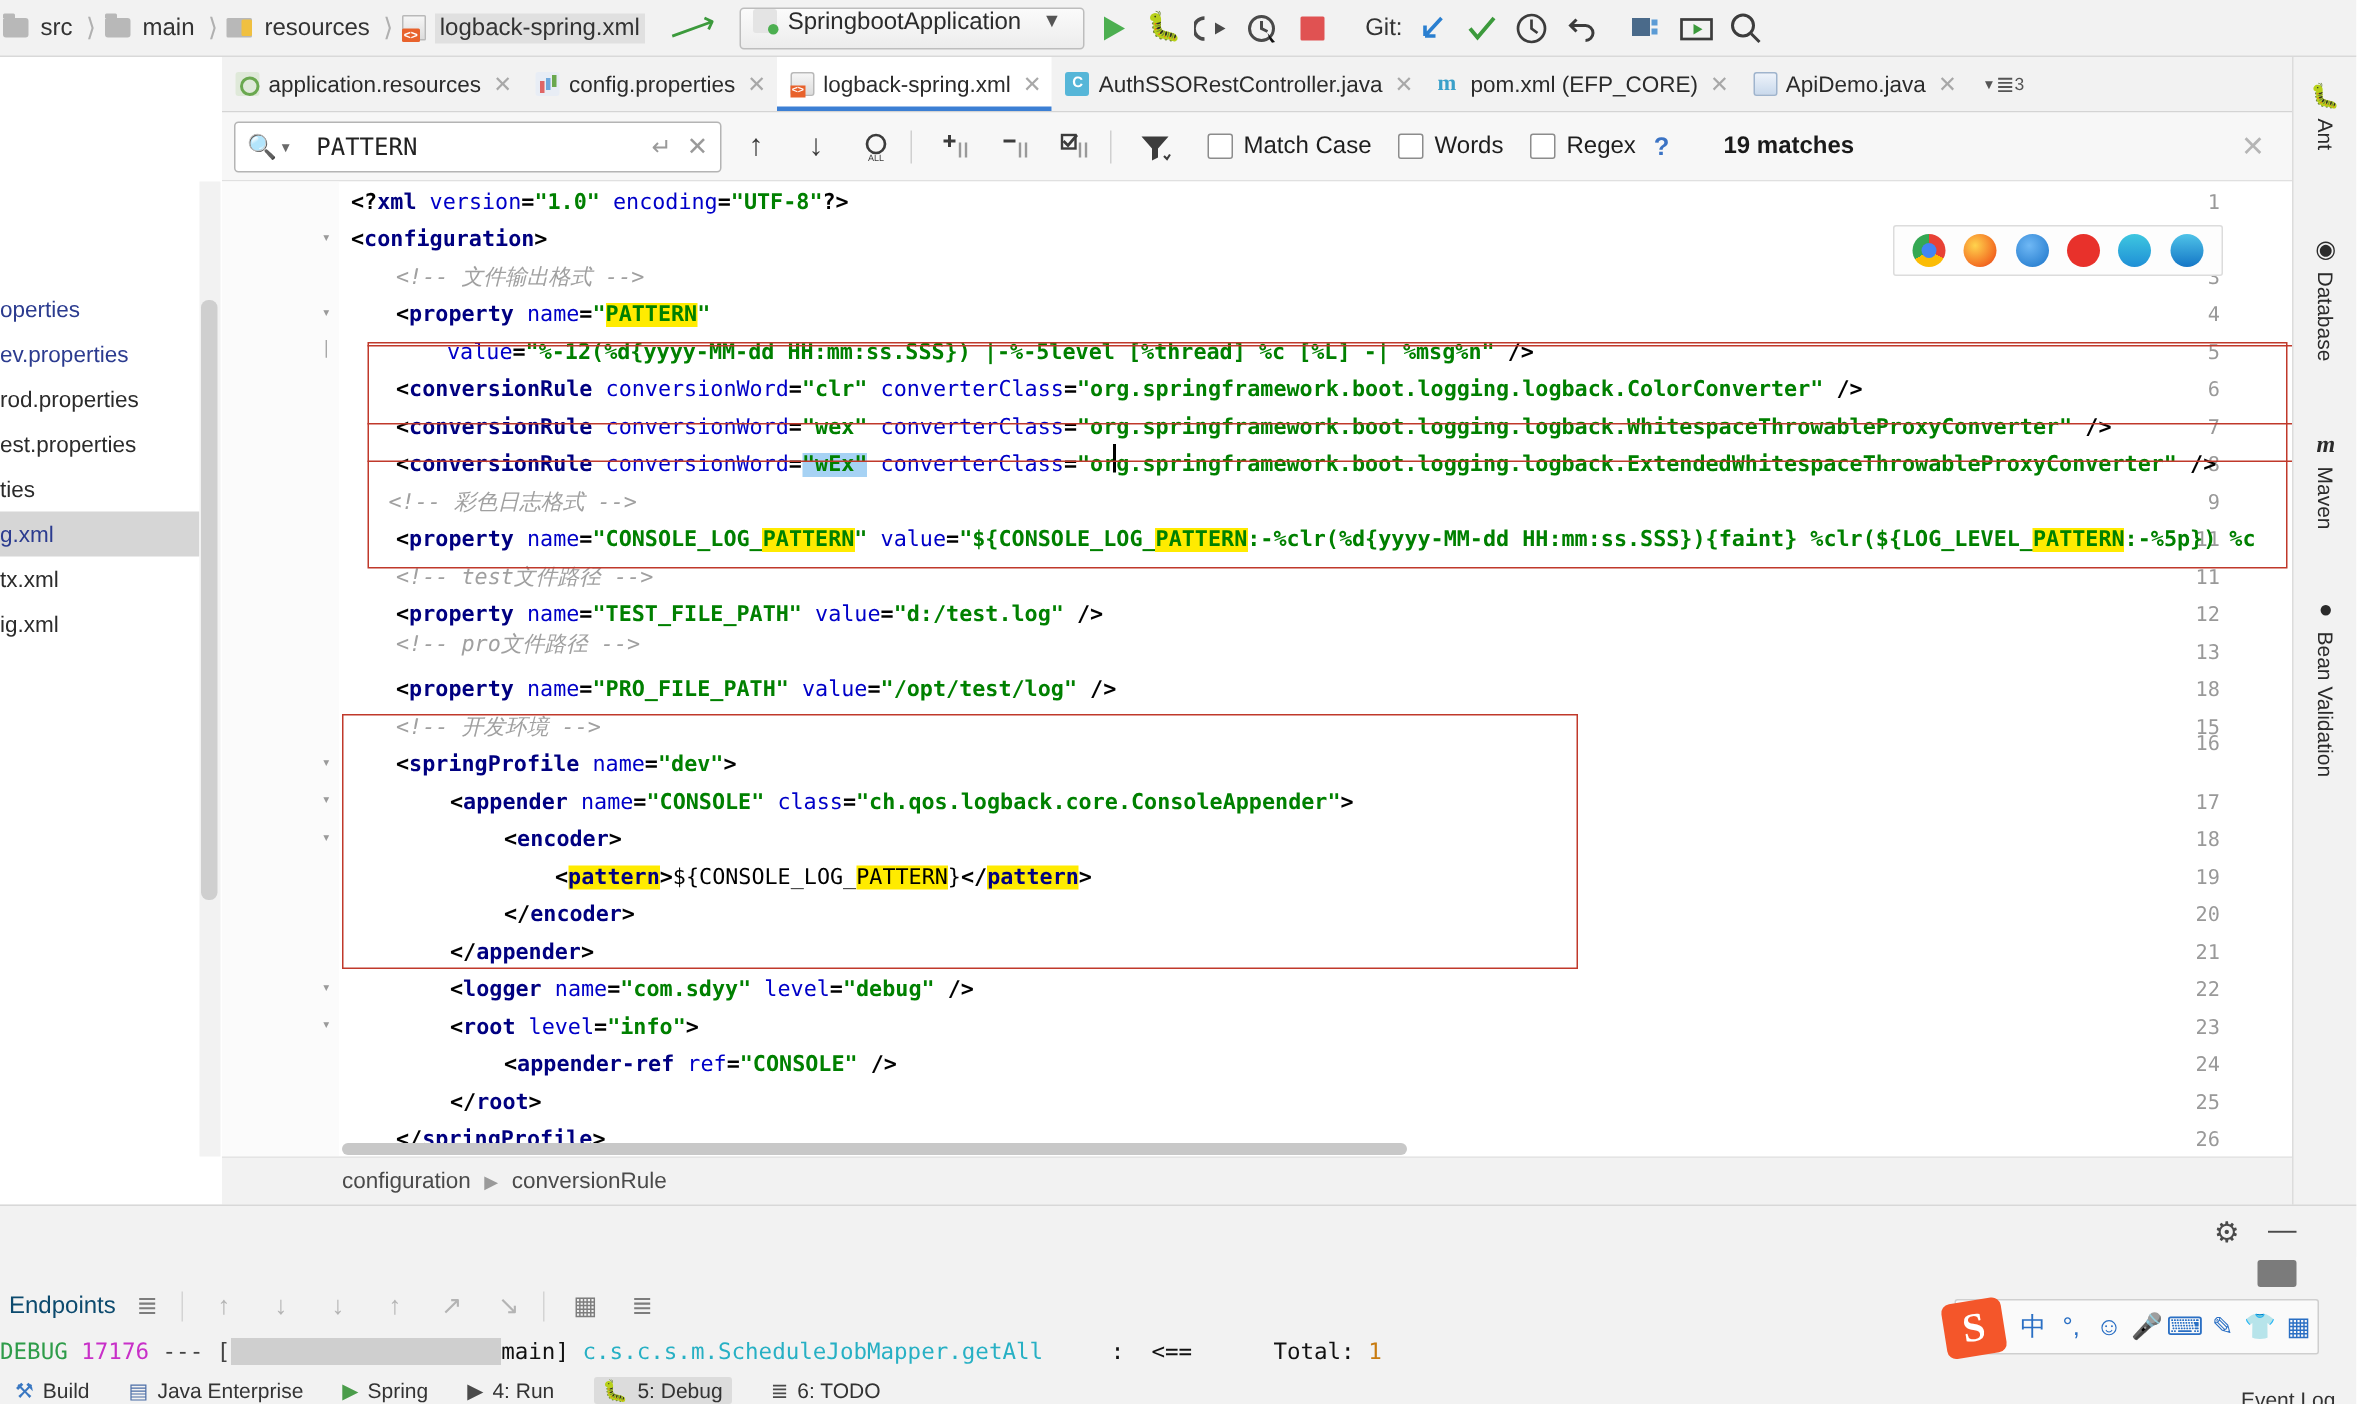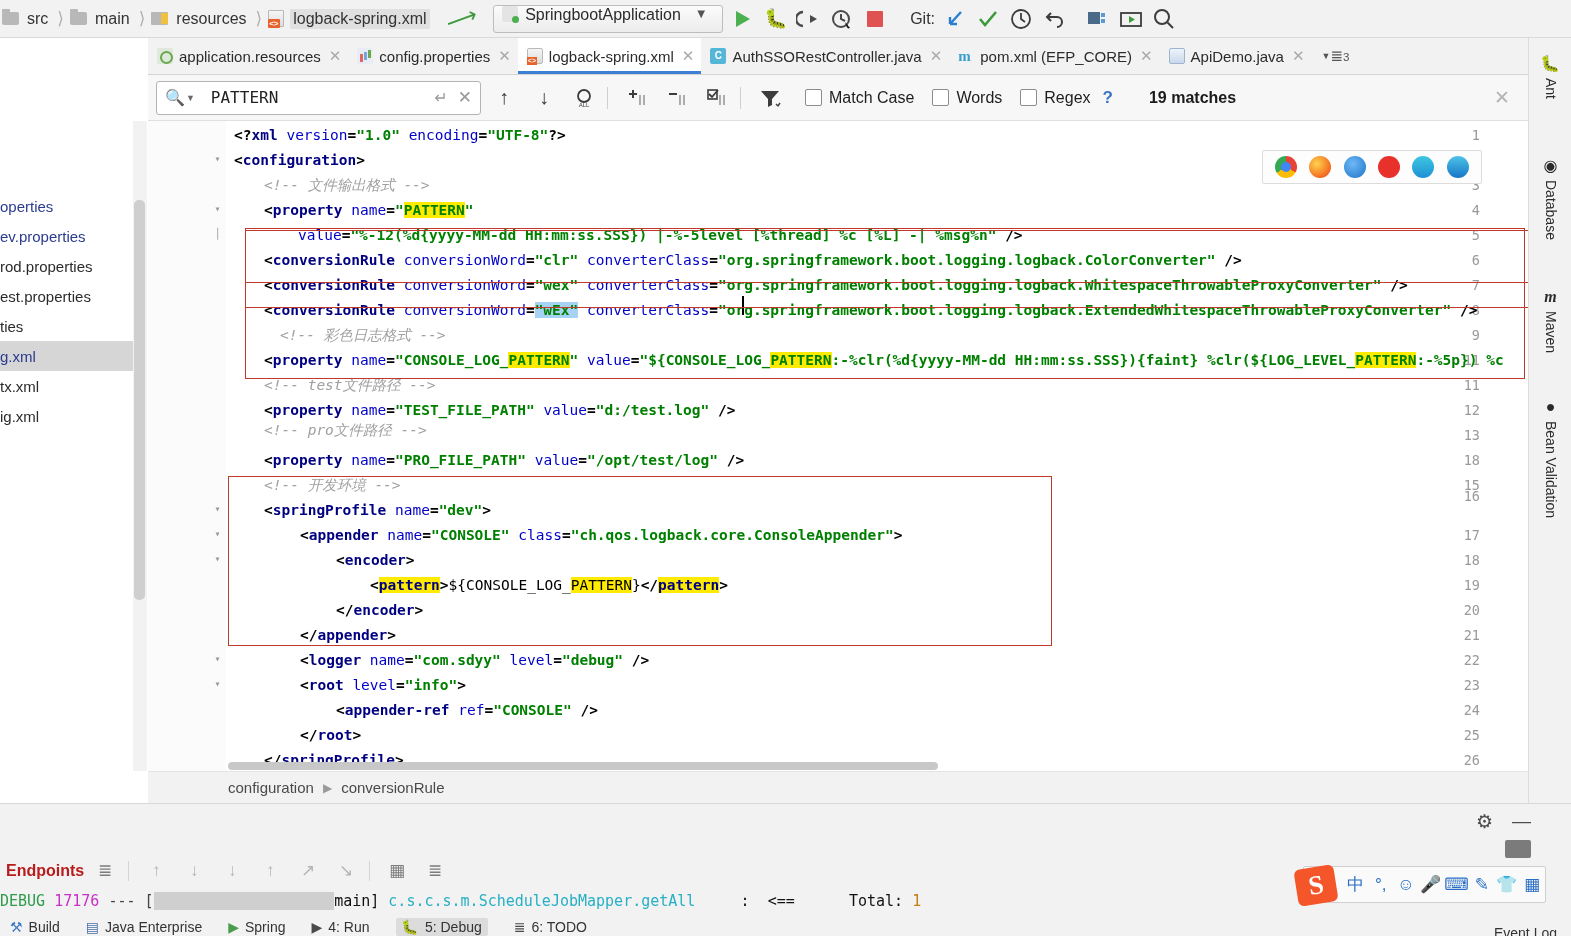--- a/index.html
+++ b/index.html
@@ -167,21 +167,21 @@
   .editor-crumb .sep{margin:0 9px;color:#9a9a9a;font-size:12px;}
 
   
   .bottompane{
     position:absolute;top:803px;left:0;width:1571px;height:133px;background:#f2f2f2;
     border-top:1px solid #d8d8d8;
   }
   .bt-gear{position:absolute;top:6px;right:78px;color:#4a4a4a;font-size:19px;}
   .bt-min{position:absolute;top:6px;right:40px;color:#4a4a4a;font-size:19px;}
   .endpoints-row{position:absolute;top:50px;left:0;width:1571px;height:33px;display:flex;align-items:center;}
-  .endpoints-label{font-size:16px;color:#b91c1c;padding-left:6px;font-weight:bold;}
+  .endpoints-label{font-size:16px;color:#0c4a6e;padding-left:6px;}
   .ebtn{width:34px;height:28px;display:flex;align-items:center;justify-content:center;color:#7d7d7d;font-size:17px;margin-left:4px;}
   .ebtn.dim{color:#b4b4b4;}
   .esep{width:1px;height:20px;background:#d4d4d4;margin:0 6px;}
 
   .console-line{
     position:absolute;top:88px;left:0;width:1571px;height:26px;
     font-family:"DejaVu Sans Mono", monospace; font-size:15px; white-space:pre;
   }
   .c-dbg{color:#2e9c4a;}
   .c-pid{color:#c830c8;}
@@ -495,21 +495,21 @@
 
     <div class="codeline" style="top:102px;left:150px"><span class="attrn">value</span><span class="punct">=</span><span class="attrv">"%-12(%d{yyyy-MM-dd HH:mm:ss.SSS}) |-%-5level [%thread] %c [%L] -| %msg%n"</span> <span class="punct">/&gt;</span></div>
 
     <div class="codeline" style="top:127px;left:116px"><span class="punct">&lt;</span><span class="tagname">conversionRule</span> <span class="attrn">conversionWord</span><span class="punct">=</span><span class="attrv">"clr"</span> <span class="attrn">converterClass</span><span class="punct">=</span><span class="attrv">"org.springframework.boot.logging.logback.ColorConverter"</span> <span class="punct">/&gt;</span></div>
 
     <div class="codeline" style="top:152px;left:116px"><span class="punct">&lt;</span><span class="tagname">conversionRule</span> <span class="attrn">conversionWord</span><span class="punct">=</span><span class="attrv">"wex"</span> <span class="attrn">converterClass</span><span class="punct">=</span><span class="attrv">"org.springframework.boot.logging.logback.WhitespaceThrowableProxyConverter"</span> <span class="punct">/&gt;</span></div>
 
     <div class="codeline" style="top:177px;left:116px"><span class="punct">&lt;</span><span class="tagname">conversionRule</span> <span class="attrn">conversionWord</span><span class="punct">=</span><span class="attrv sel-blue">"wEx"</span> <span class="attrn">converterClass</span><span class="punct">=</span><span class="attrv">"org.springframework.boot.logging.logback.ExtendedWhitespaceThrowableProxyConverter"</span> <span class="punct">/&gt;</span></div>
     <div class="caret" style="top:175px;left:594px"></div>
 
-    <div class="codeline" style="top:202px;left:132px"><span class="cmt">&lt;!-- 彩色日志格式 --&gt;</span></div>
+    <div class="codeline" style="top:202px;left:111px"><span class="cmt">&lt;!-- 彩色日志格式 --&gt;</span></div>
 
     <div class="codeline" style="top:227px;left:116px"><span class="punct">&lt;</span><span class="tagname">property</span> <span class="attrn">name</span><span class="punct">=</span><span class="attrv">"CONSOLE_LOG_</span><span class="attrv hl">PATTERN</span><span class="attrv">"</span> <span class="attrn">value</span><span class="punct">=</span><span class="attrv">"${CONSOLE_LOG_</span><span class="attrv hl">PATTERN</span><span class="attrv">:-%clr(%d{yyyy-MM-dd HH:mm:ss.SSS}){faint} %clr(${LOG_LEVEL_</span><span class="attrv hl">PATTERN</span><span class="attrv">:-%5p}) %c</span></div>
 
     <div class="codeline" style="top:252px;left:116px"><span class="cmt">&lt;!-- test文件路径 --&gt;</span></div>
 
     <div class="codeline" style="top:277px;left:116px"><span class="punct">&lt;</span><span class="tagname">property</span> <span class="attrn">name</span><span class="punct">=</span><span class="attrv">"TEST_FILE_PATH"</span> <span class="attrn">value</span><span class="punct">=</span><span class="attrv">"d:/test.log"</span> <span class="punct">/&gt;</span></div>
 
     <div class="codeline" style="top:297px;left:116px"><span class="cmt">&lt;!-- pro文件路径 --&gt;</span></div>
 
     <div class="codeline" style="top:327px;left:116px"><span class="punct">&lt;</span><span class="tagname">property</span> <span class="attrn">name</span><span class="punct">=</span><span class="attrv">"PRO_FILE_PATH"</span> <span class="attrn">value</span><span class="punct">=</span><span class="attrv">"/opt/test/log"</span> <span class="punct">/&gt;</span></div>

